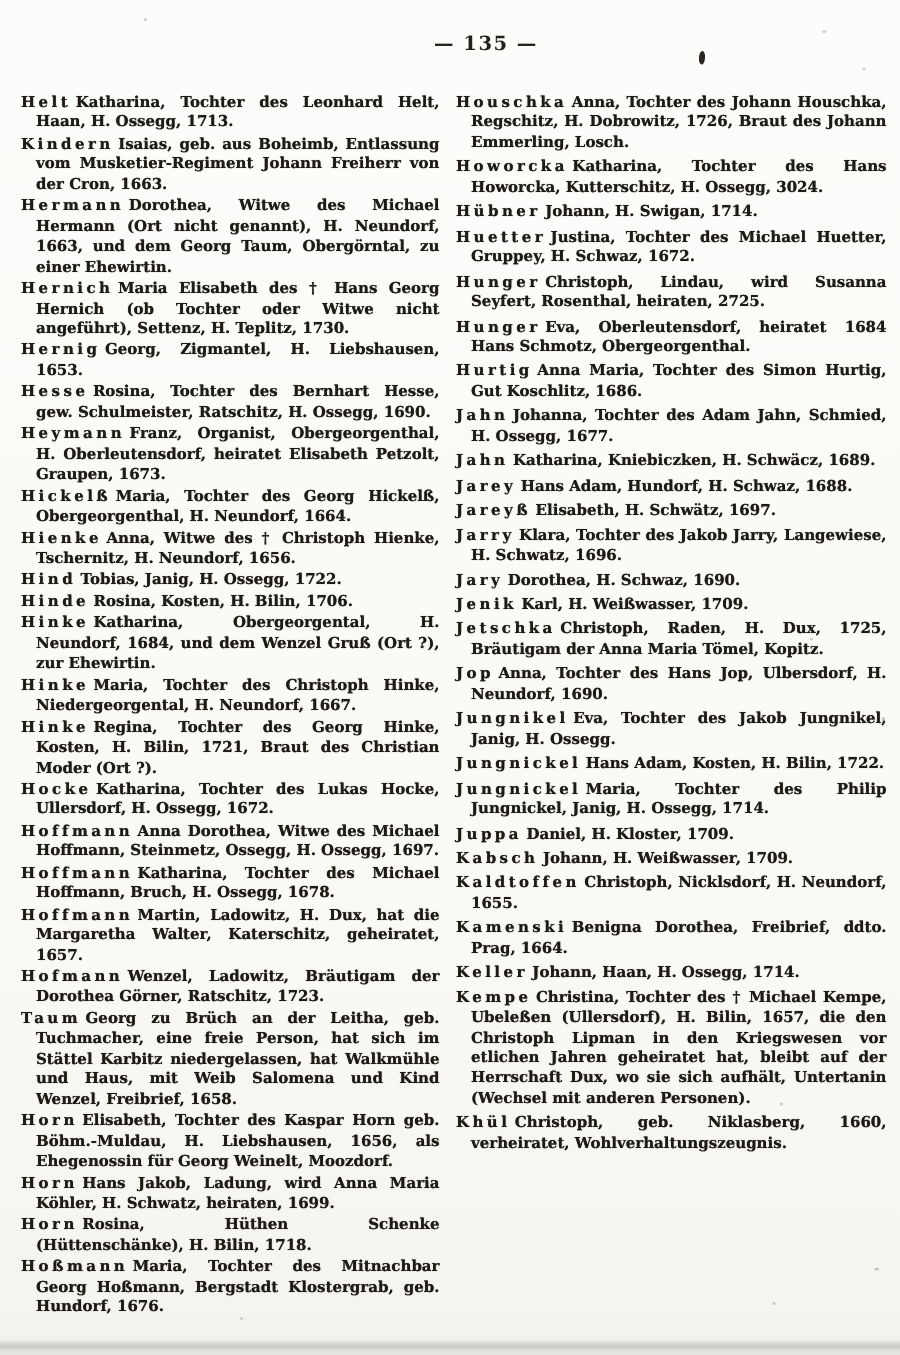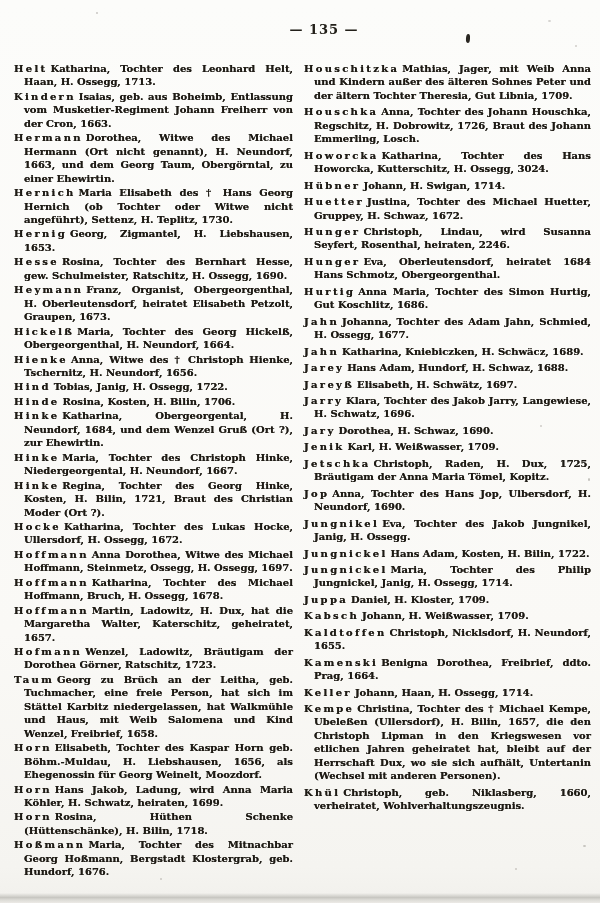--- a/index.html
+++ b/index.html
@@ -100,32 +100,31 @@
 
   <p class="entry"><span class="head">Horn</span><span class="rest">Elisabeth, Tochter des Kaspar Horn geb. Böhm.-Muldau, H. Liebshausen, 1656, als Ehegenossin für Georg Weinelt, Moozdorf.</span></p>
 
   <p class="entry"><span class="head">Horn</span><span class="rest">Hans Jakob, Ladung, wird Anna Maria Köhler, H. Schwatz, heiraten, 1699.</span></p>
 
   <p class="entry"><span class="head">Horn</span><span class="rest">Rosina, Hüthen Schenke (Hüttenschänke), H. Bilin, 1718.</span></p>
 
   <p class="entry"><span class="head">Hoßmann</span><span class="rest">Maria, Tochter des Mitnachbar Georg Hoßmann, Bergstadt Klostergrab, geb. Hundorf, 1676.</span></p>
 </div>
     <div class="col col-right" id="col-right">
-  <p class="entry"><span class="head">Houschitzka</span><span class="rest">Mathias, Jager, mit Weib Anna und Kindern außer des älteren Sohnes Peter und der ältern Tochter Theresia, Gut Libnia, 1709.</span></p>
 
   <p class="entry"><span class="head">Houschka</span><span class="rest">Anna, Tochter des Johann Houschka, Regschitz, H. Dobrowitz, 1726, Braut des Johann Emmerling, Losch.</span></p>
 
   <p class="entry"><span class="head">Howorcka</span><span class="rest">Katharina, Tochter des Hans Howorcka, Kutterschitz, H. Ossegg, 3024.</span></p>
 
   <p class="entry"><span class="head">Hübner</span><span class="rest">Johann, H. Swigan, 1714.</span></p>
 
   <p class="entry"><span class="head">Huetter</span><span class="rest">Justina, Tochter des Michael Huetter, Gruppey, H. Schwaz, 1672.</span></p>
 
 
-  <p class="entry"><span class="head">Hunger</span><span class="rest">Christoph, Lindau, wird Susanna Seyfert, Rosenthal, heiraten, 2246.</span></p>
+  <p class="entry"><span class="head">Hunger</span><span class="rest">Christoph, Lindau, wird Susanna Seyfert, Rosenthal, heiraten, 2725.</span></p>
 
   <p class="entry"><span class="head">Hunger</span><span class="rest">Eva, Oberleutensdorf, heiratet 1684 Hans Schmotz, Obergeorgenthal.</span></p>
 
   <p class="entry"><span class="head">Hurtig</span><span class="rest">Anna Maria, Tochter des Simon Hurtig, Gut Koschlitz, 1686.</span></p>
 
   <p class="entry"><span class="head">Jahn</span><span class="rest">Johanna, Tochter des Adam Jahn, Schmied, H. Ossegg, 1677.</span></p>
 
   <p class="entry"><span class="head">Jahn</span><span class="rest">Katharina, Kniebiczken, H. Schwäcz, 1689.</span></p>
 
   <p class="entry"><span class="head">Jarey</span><span class="rest">Hans Adam, Hundorf, H. Schwaz, 1688.</span></p>

